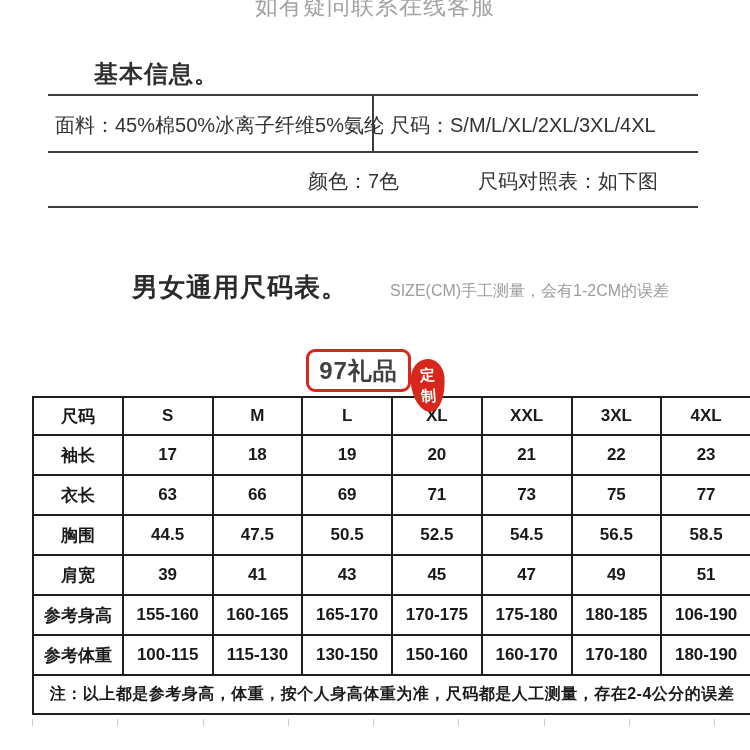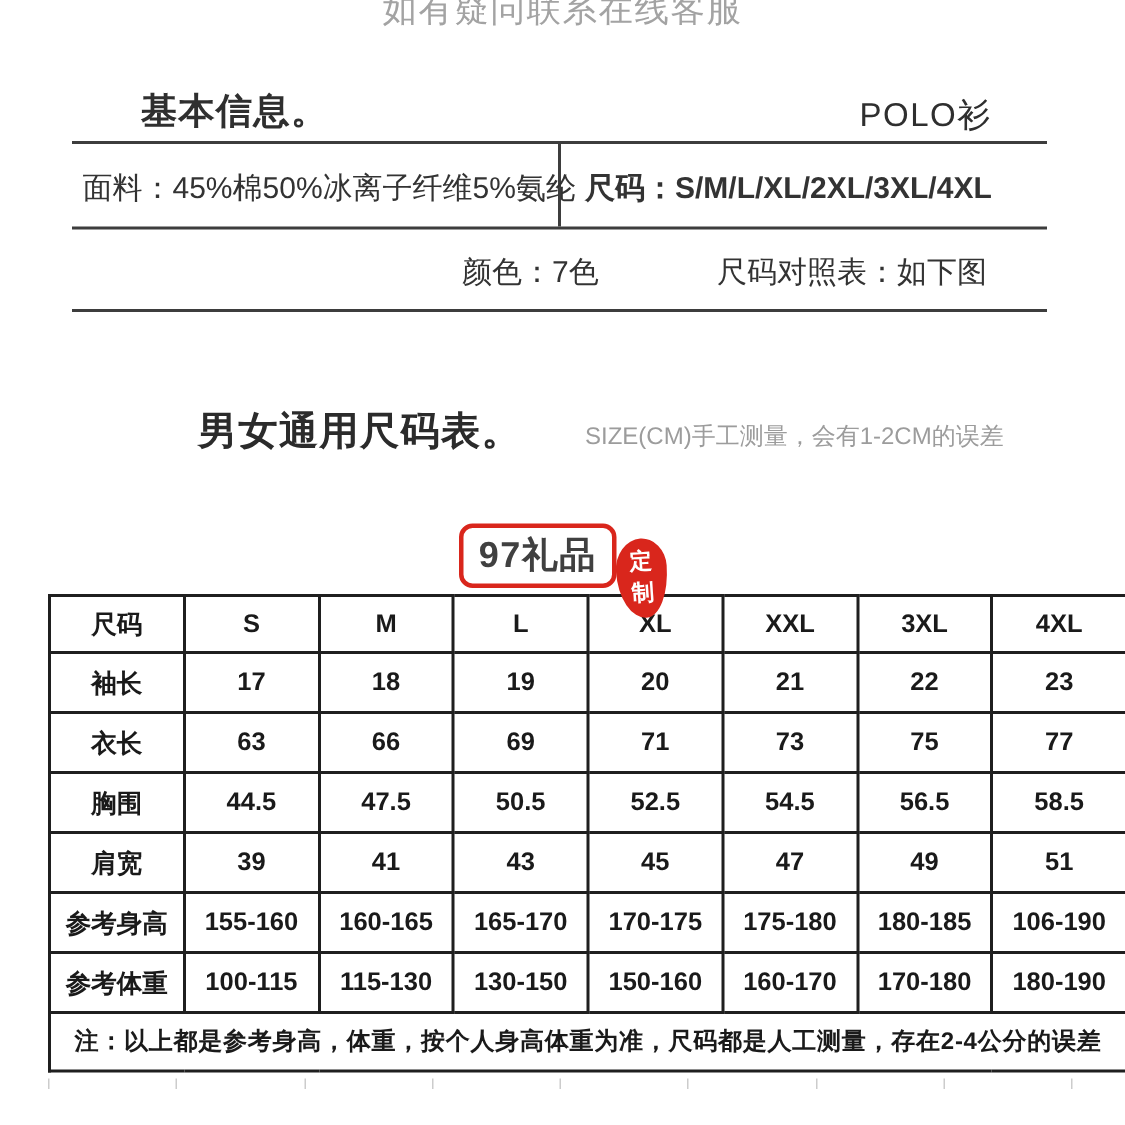--- a/index.html
+++ b/index.html
@@ -18,21 +18,21 @@
   }
   .product-type{
     position:absolute;left:573px;top:62px;font-size:22px;color:#2f2f2f;letter-spacing:1px;
   }
   
   .hline{position:absolute;left:48px;width:650px;height:2px;background:#3d3d3d;}
   .hline.l1{top:94px;} .hline.l2{top:151px;} .hline.l3{top:206px;}
   .vline{position:absolute;left:372px;top:96px;width:2px;height:55px;background:#3d3d3d;}
   .info-text{position:absolute;font-size:20px;color:#333333;white-space:nowrap;text-align:right;}
   .it-fabric{left:55px;top:112px;}
-  .it-sizes{left:390px;top:112px;font-weight:bold;}
+  .it-sizes{left:390px;top:112px;}
   .it-weight{left:82px;top:168px;}
   .it-color{left:308px;top:168px;}
   .it-chart{left:478px;top:168px;}
   
   .size-heading{
     position:absolute;left:94px;top:270px;font-size:26px;font-weight:bold;color:#2b2b2b;letter-spacing:1px;margin-left:38px;
   }
   .size-subnote{
     position:absolute;left:390px;top:281px;font-size:16px;color:#9c9c9c;
   }
@@ -64,21 +64,20 @@
   .tick{position:absolute;top:719px;width:1px;height:7px;background:#cccccc;}
 </style>
 </head>
 <body>
 
 <div class="page">
 
   <div class="top-note">如有疑问联系在线客服</div>
 
   <div class="basic-heading">基本信息。</div>
-  <div class="product-type">POLO衫</div>
 
   <div class="hline l1"></div>
   <div class="hline l2"></div>
   <div class="hline l3"></div>
   <div class="vline"></div>
 
   <div class="info-text it-fabric">面料：45%棉50%冰离子纤维5%氨纶</div>
   <div class="info-text it-sizes">尺码：S/M/L/XL/2XL/3XL/4XL</div>
   <div class="info-text it-color">颜色：7色</div>
   <div class="info-text it-chart">尺码对照表：如下图</div>

